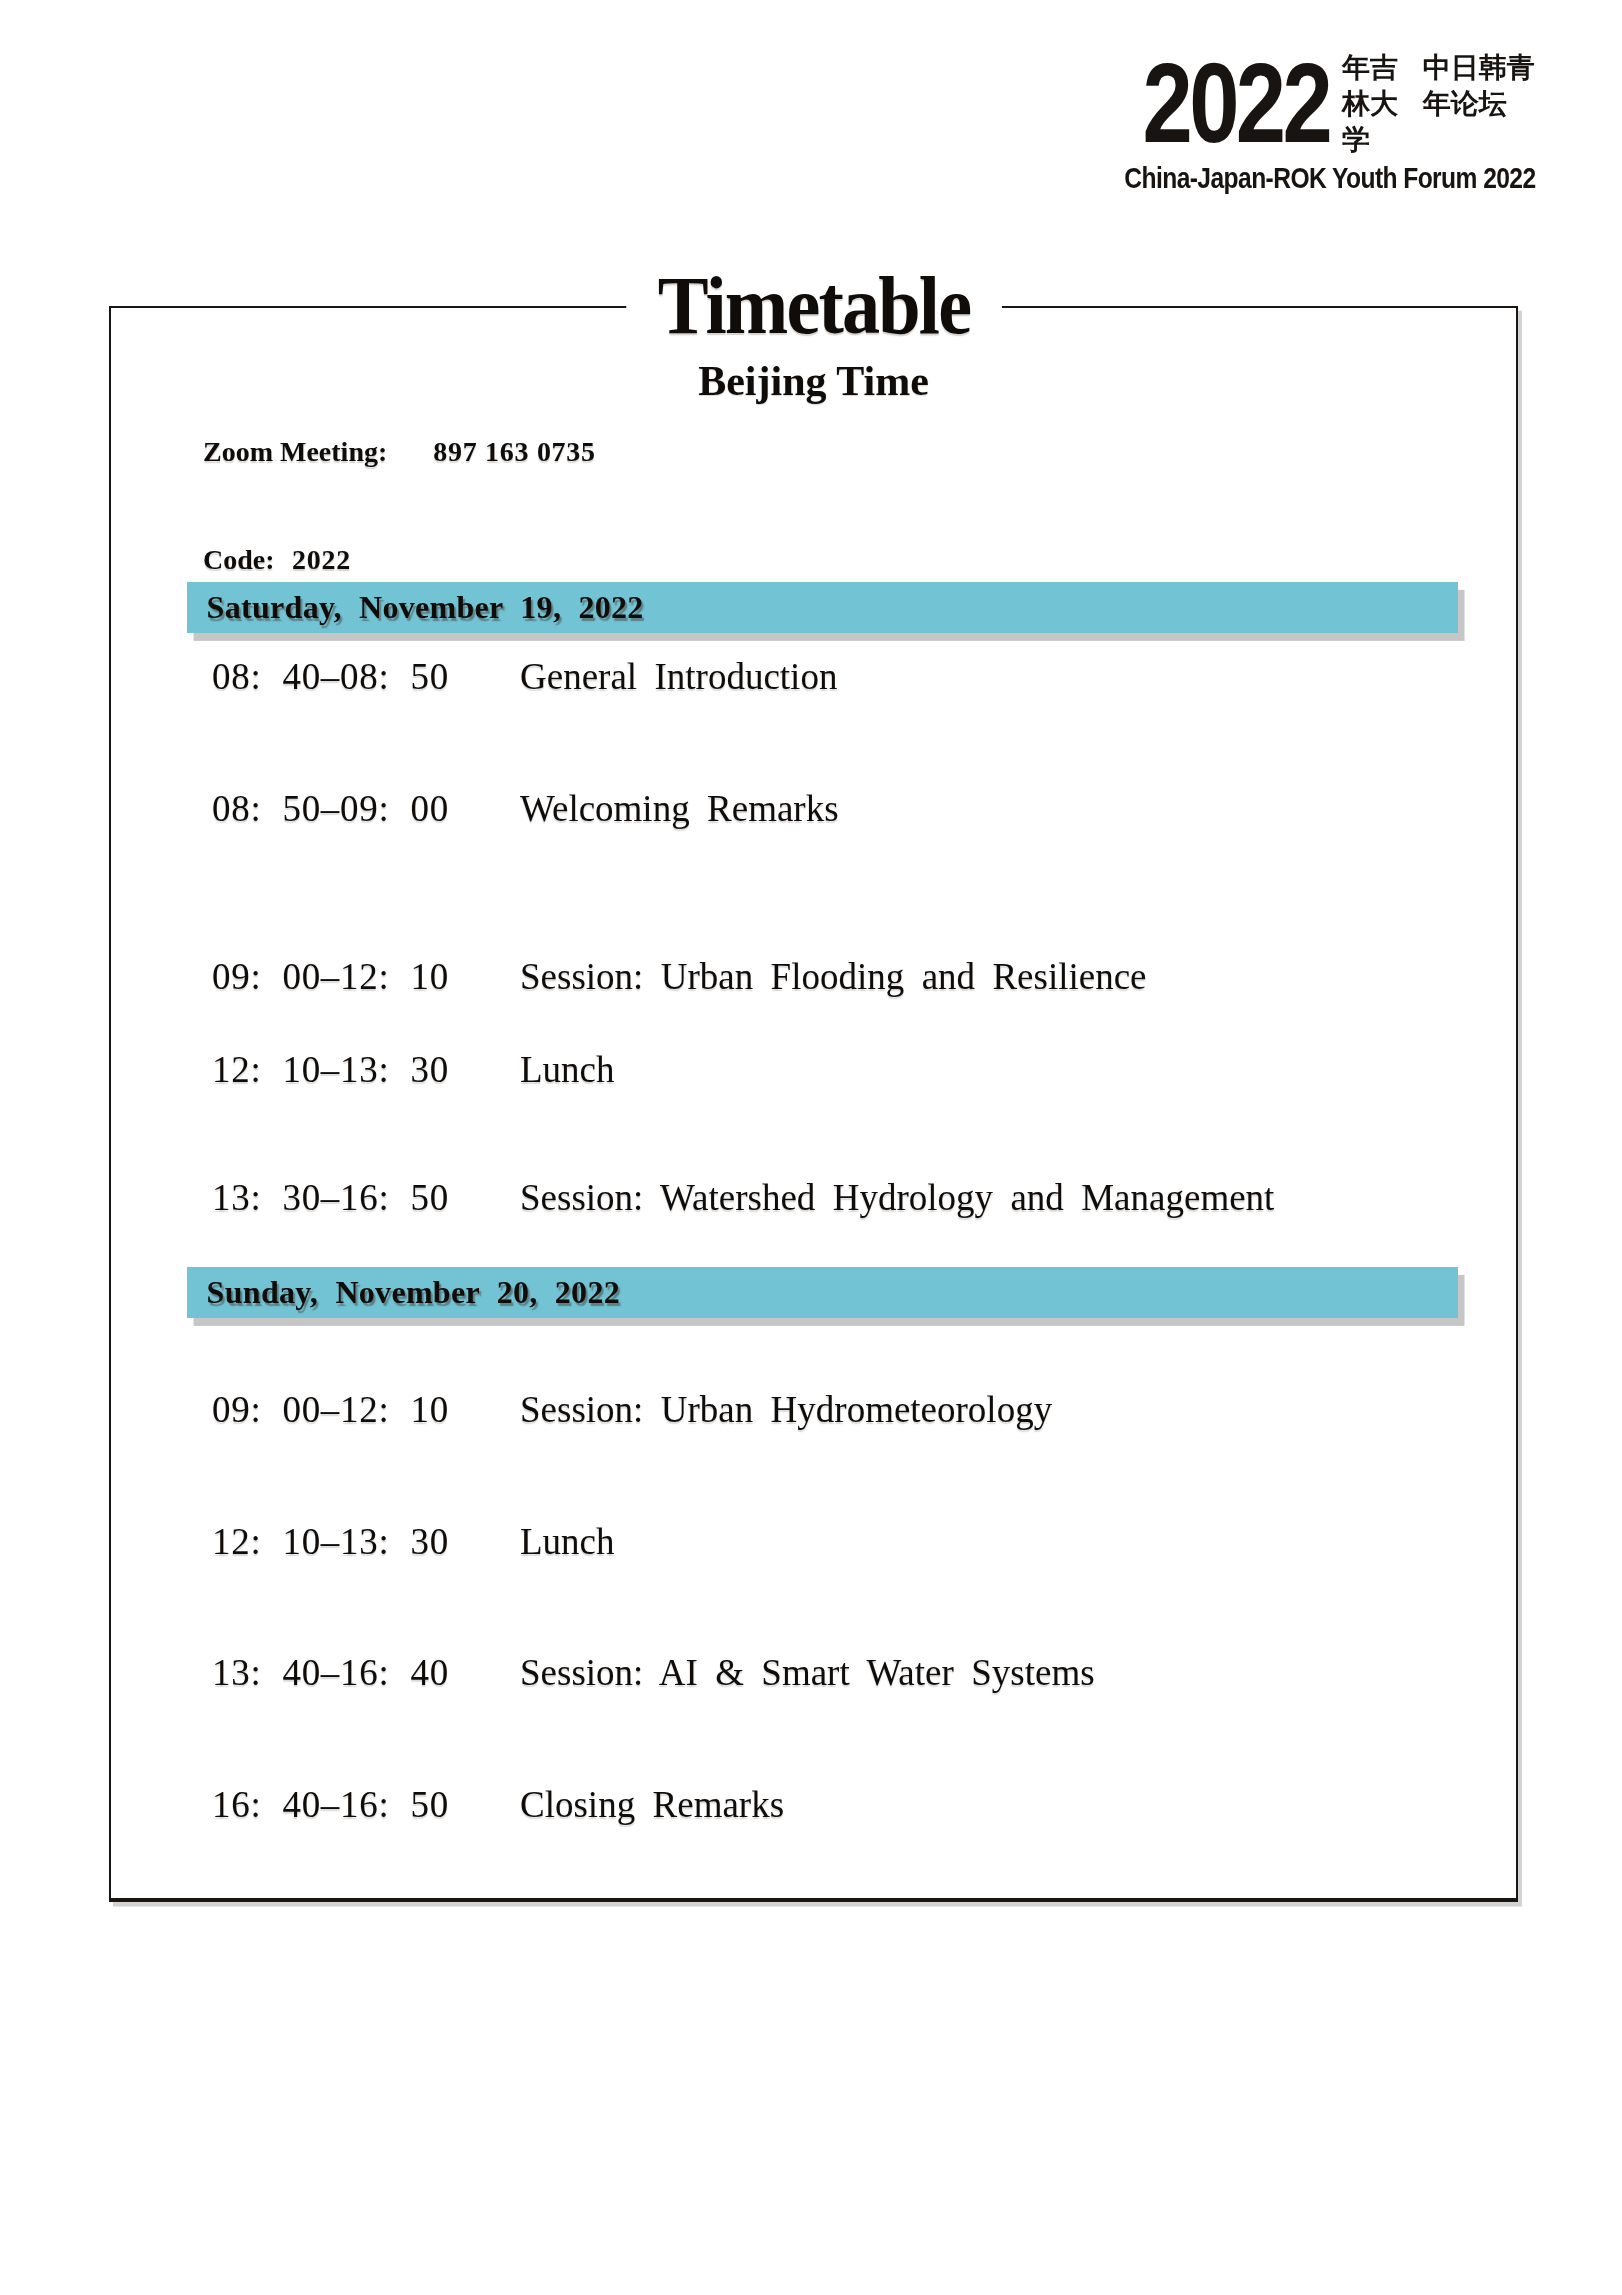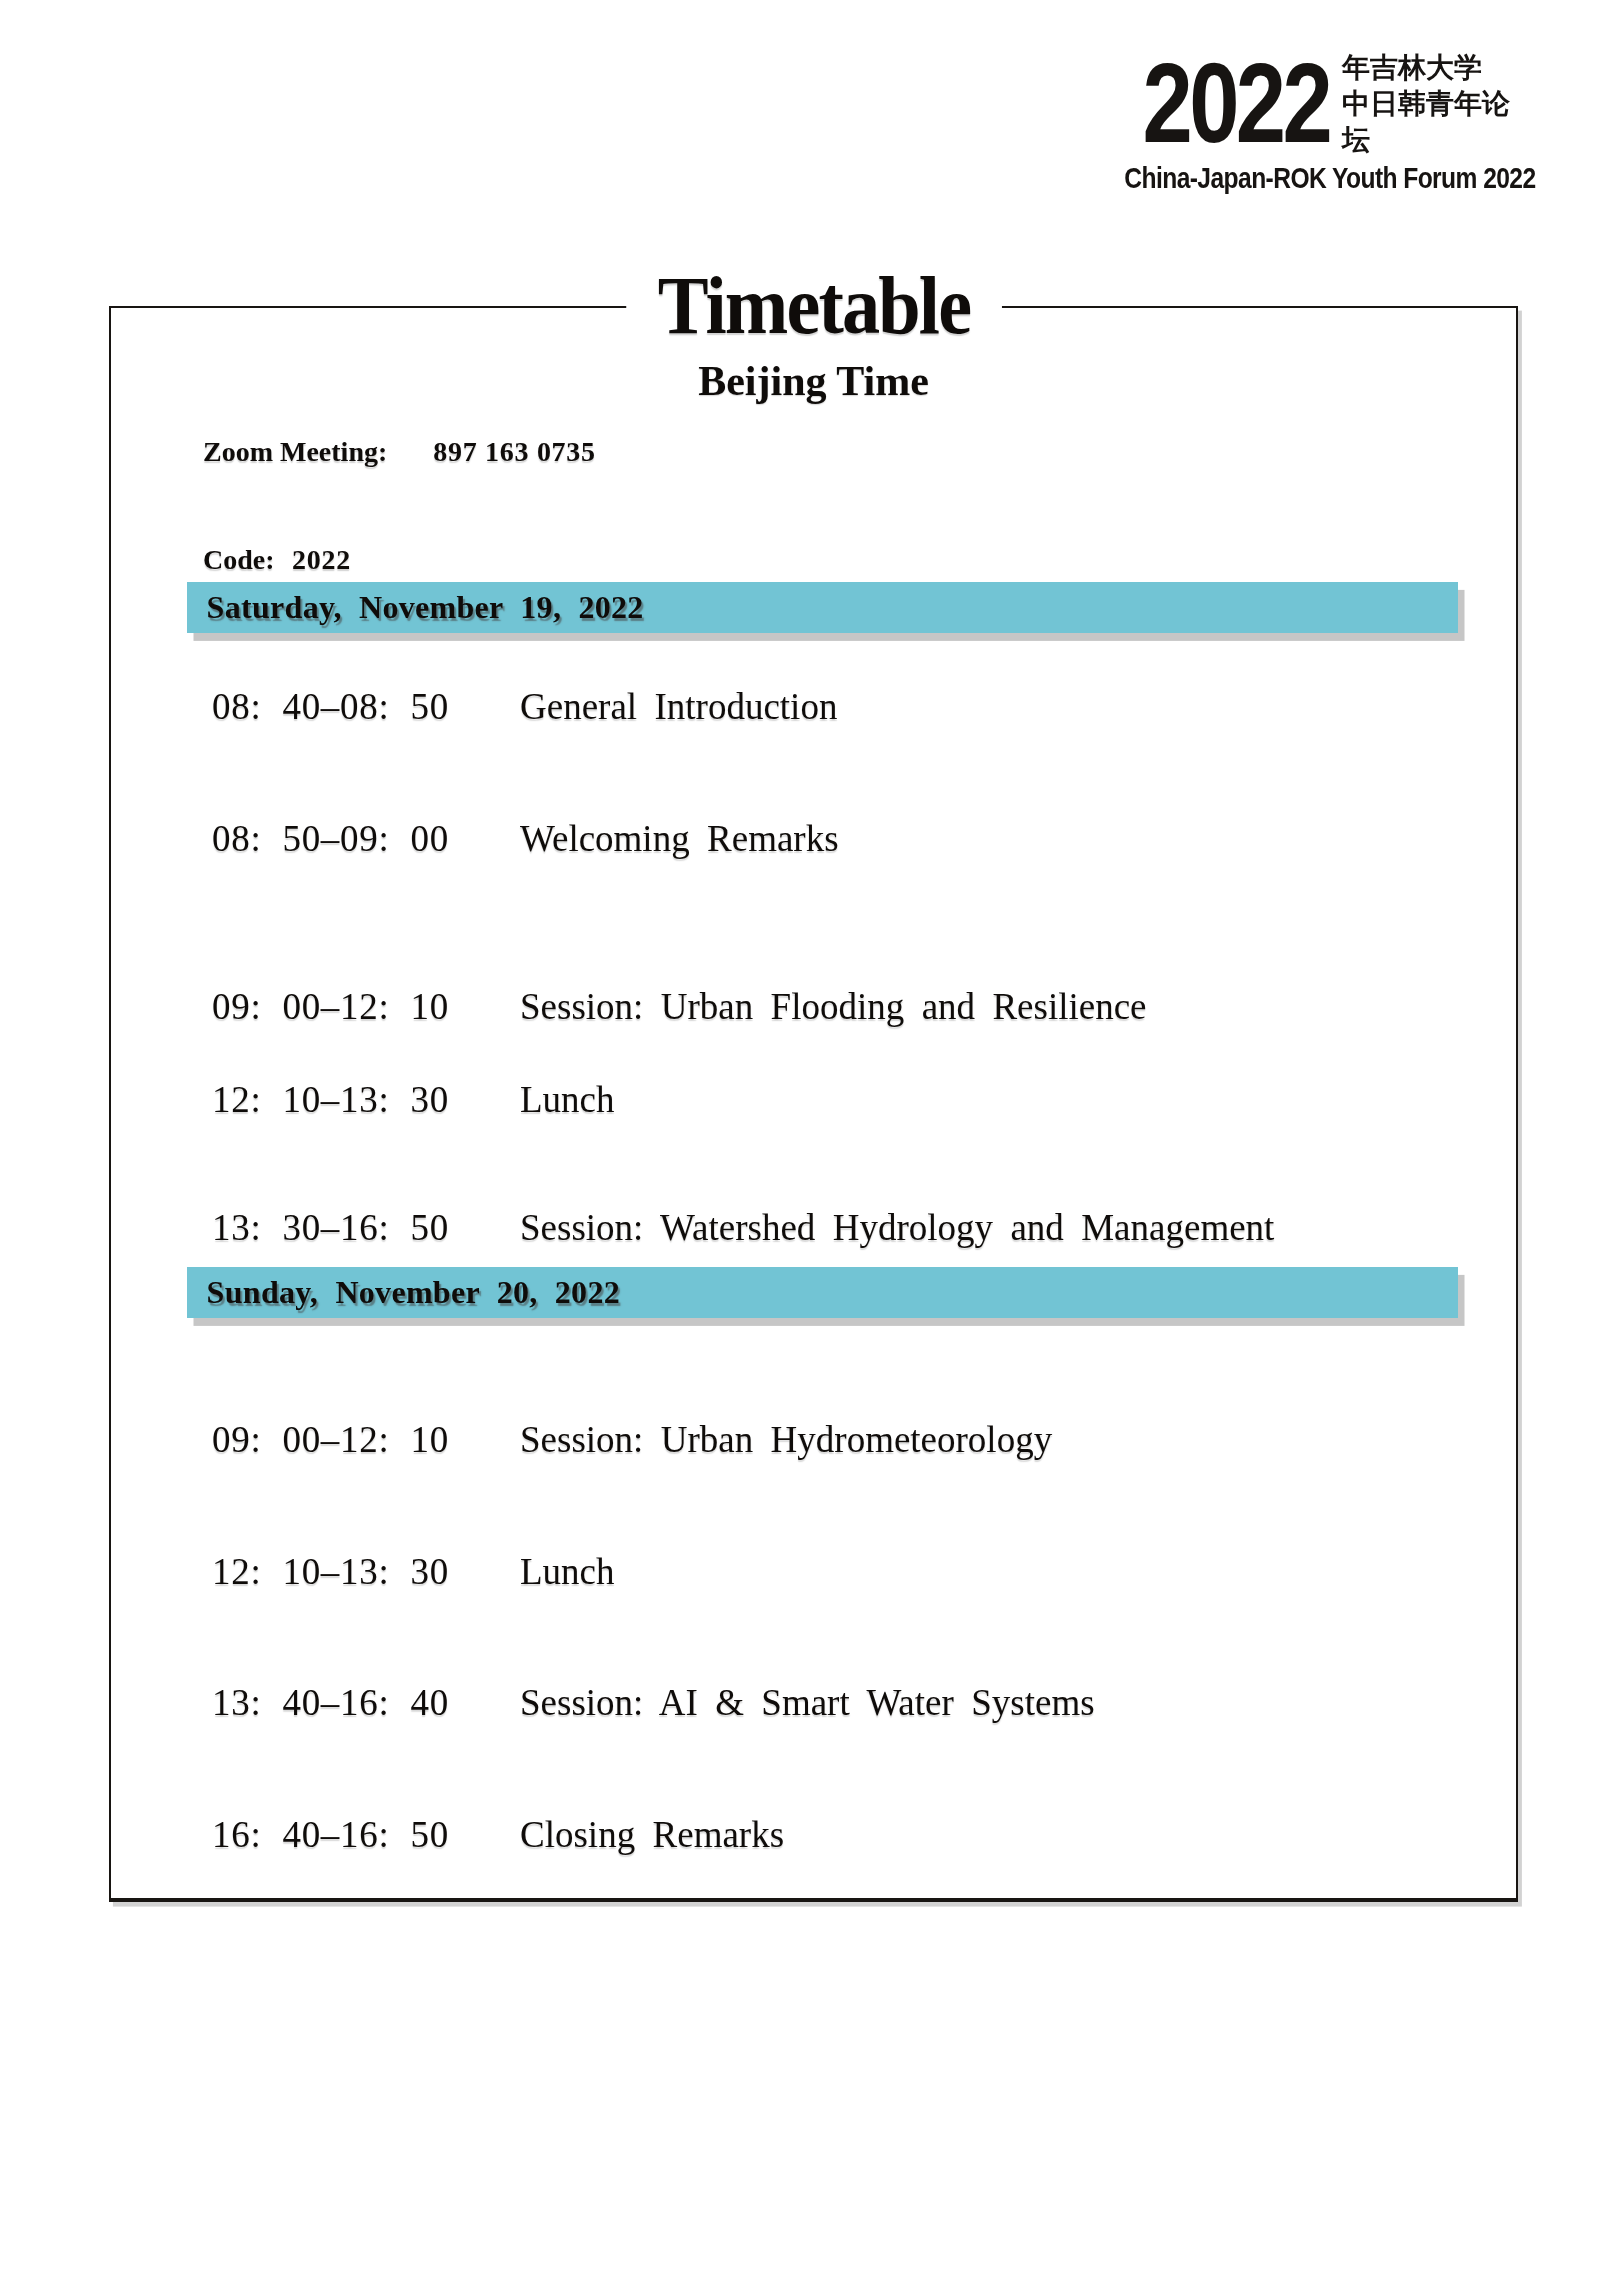--- a/index.html
+++ b/index.html
@@ -17,21 +17,21 @@
     position:absolute; top:50px; right:87px;
     text-align:right;
     font-family:"Liberation Sans","DejaVu Sans",sans-serif;
     color:#171412;
   }
   .logo-row1 { display:flex; justify-content:flex-end; align-items:center; gap:13px; }
   .logo-year {
     font-size:113px; font-weight:700; line-height:0.82; letter-spacing:-4.6px;
     transform:scaleX(0.8); transform-origin:right center; white-space:nowrap;
   }
-  .logo-cjk { display:flex; flex-direction:column; text-align:left;
+  .logo-cjk { display:flex; flex-direction:row; text-align:left;
     width:194px; font-size:28px; font-weight:700; line-height:1.28; }
   .logo-sub {
     margin-top:3.9px; font-size:30px; font-weight:700; letter-spacing:-0.7px;
     white-space:nowrap; transform:scaleX(0.82); transform-origin:right top;
   }
 
   
   .frame {
     position:absolute; left:109px; top:306px;
     width:1409px; height:1596px;
@@ -85,21 +85,21 @@
   .bar-saturday { top:274px; }
   .bar-sunday   { top:959px; }
 
   .row {
     position:absolute; left:101px; height:41px;
     font-size:37px; line-height:41px; white-space:nowrap;
     text-shadow:0 2px 1.3px rgba(0,0,0,0.16);
   }
   .time {
     display:inline-block; min-width:308px;
-    word-spacing:0.30em; letter-spacing:0.7px;margin-top:30px;
+    word-spacing:0.30em; letter-spacing:0.7px;
   }
   .activity { word-spacing:0.22em; }
 
   .r-s1 { top:348px; }  .r-s2 { top:480px; }  .r-s3 { top:648px; }
   .r-s4 { top:741px; } .r-s5 { top:869px; }
   .r-u1 { top:1081px; } .r-u2 { top:1213px; } .r-u3 { top:1344px; } .r-u4 { top:1476px; }
 </style>
 </head>
 <body>
 

